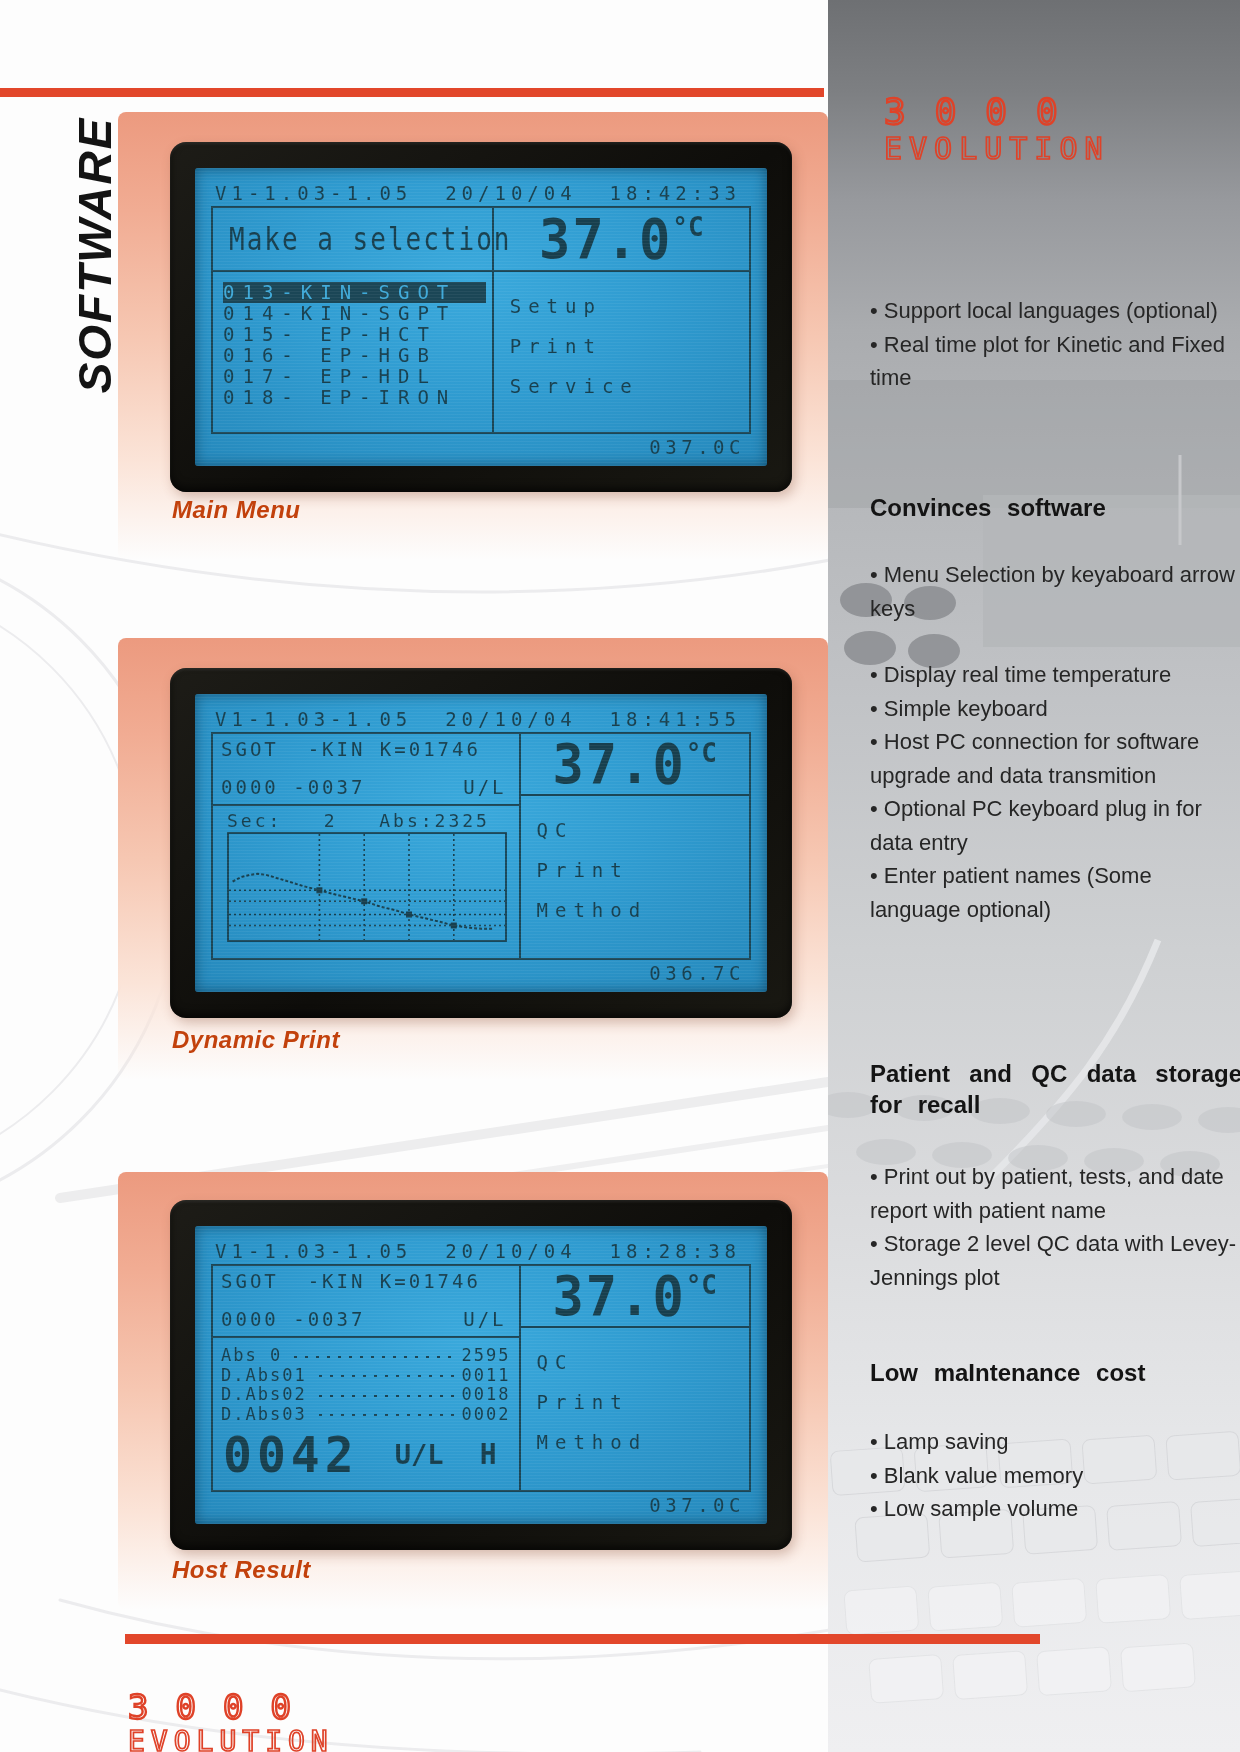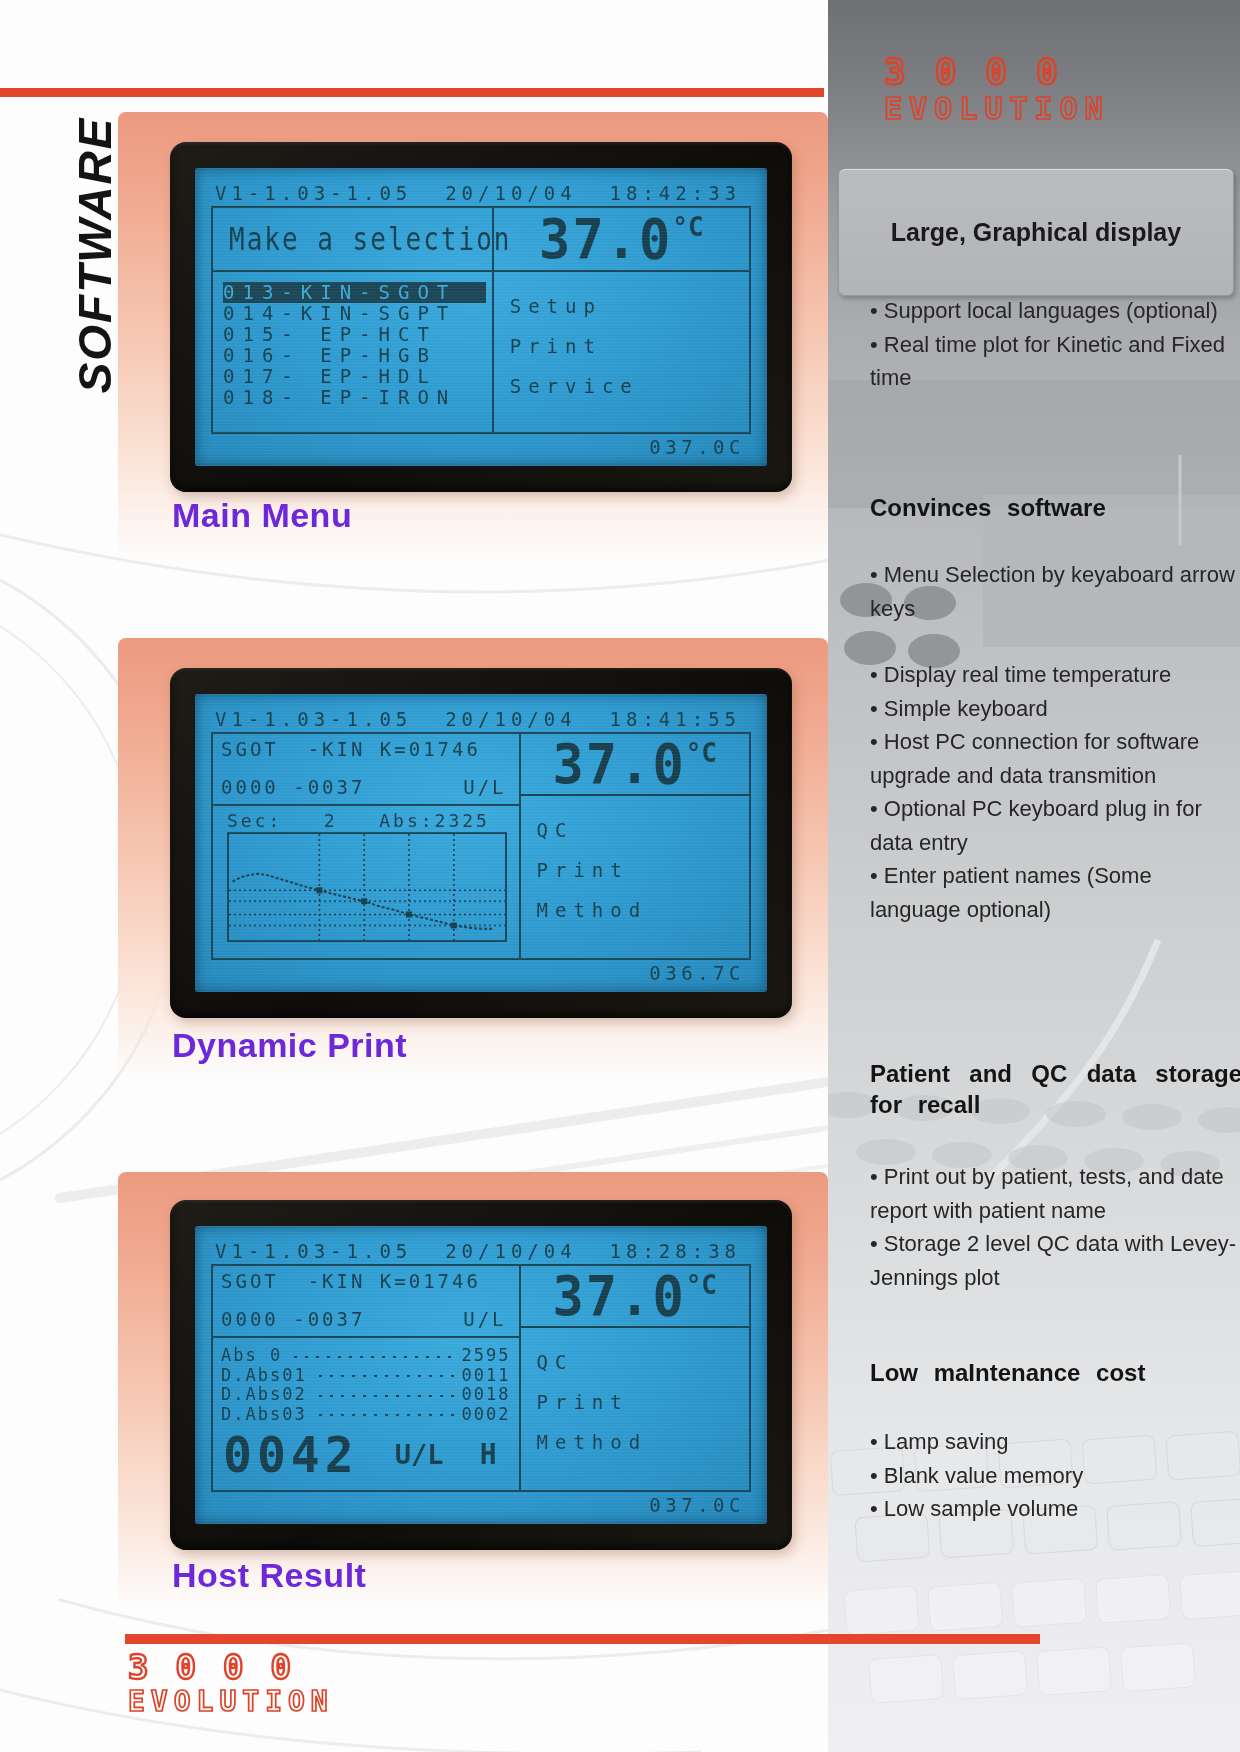--- a/index.html
+++ b/index.html
@@ -56,28 +56,28 @@
   .plot-head{font-size:18px;letter-spacing:3px;height:22px;}
   
   .abs-rows{padding:8px 8px 0 8px;font-size:17px;letter-spacing:2px;line-height:19.5px;}
   .abs-row{display:flex;align-items:baseline;}
   .leader{flex:1;height:12px;margin:0 8px;
     background:radial-gradient(circle,#1b4656 1.3px,transparent 1.5px) repeat-x 0 70%/11px 4px;}
   .result-row{flex:1;display:flex;align-items:center;justify-content:space-between;padding:0 22px 6px 10px;}
   .r-big{font-size:48px;font-weight:700;letter-spacing:5px;line-height:1;transform:scaleY(1.05);}
   .r-unit{font-size:27px;font-weight:600;}
   .r-flag{font-size:28px;font-weight:600;}
-  .slabel{position:absolute;left:54px;font-weight:800;font-size:34px;
-    letter-spacing:.5px;color:#6d28d9;}
+  .slabel{position:absolute;left:54px;font-style:italic;font-weight:800;font-size:24px;
+    letter-spacing:.5px;color:#c2410c;}
 
   
   .sidebar{position:absolute;left:828px;top:0;width:412px;height:1752px;
     background:linear-gradient(180deg,#6e7073 0px,#7d7f82 90px,#97999d 200px,#aaacaf 330px,
       #b5b7ba 480px,#c1c3c6 700px,#ced0d2 950px,#dadbdd 1200px,#e6e7e9 1450px,#efeff1 1752px);}
-  .logo{font-family:"DejaVu Sans Mono",monospace;font-weight:700;line-height:1;}
+  .logo{font-family:"DejaVu Sans Mono",monospace;font-weight:400;line-height:1;margin-top:40px;}
   .logo .num{font-size:36px;letter-spacing:29px;color:#df4228;
     -webkit-text-fill-color:transparent;-webkit-text-stroke:2.4px #df4228;}
   .logo .word{font-size:30px;letter-spacing:7px;margin-top:4px;color:#df4228;
     -webkit-text-fill-color:transparent;-webkit-text-stroke:1.7px #df4228;}
   .logo.top{position:absolute;left:56px;top:54px;}
   .logo.bottom{position:absolute;left:128px;top:1650px;}
   .logo.bottom .num{font-size:34px;letter-spacing:27px;}
   .logo.bottom .word{font-size:28px;letter-spacing:6px;}
 
   .headbox{position:absolute;left:10px;top:168px;width:394px;height:126px;border-radius:7px;
@@ -284,23 +284,20 @@
             <rect x="282" y="1654" width="72" height="44" rx="8"></rect>
         </g>
       </g>
     </svg>
 
     <div class="logo top">
       <div class="num">3000</div>
       <div class="word">EVOLUTION</div>
     </div>
 
-    <div class="headbox">
-      <span>Large, Graphical display</span>
-    </div>
 
     <div class="sb" style="top:294px">
         <div class="bullet">Support local languages (optional)</div>
         <div class="bullet">Real time plot for Kinetic and Fixed time</div>
       </div>
 
     <div class="sb-h" style="top:492px">Convinces software</div>
 
     <div class="sb" style="top:558px">
         <div class="bullet">Menu Selection by keyaboard arrow keys</div>

